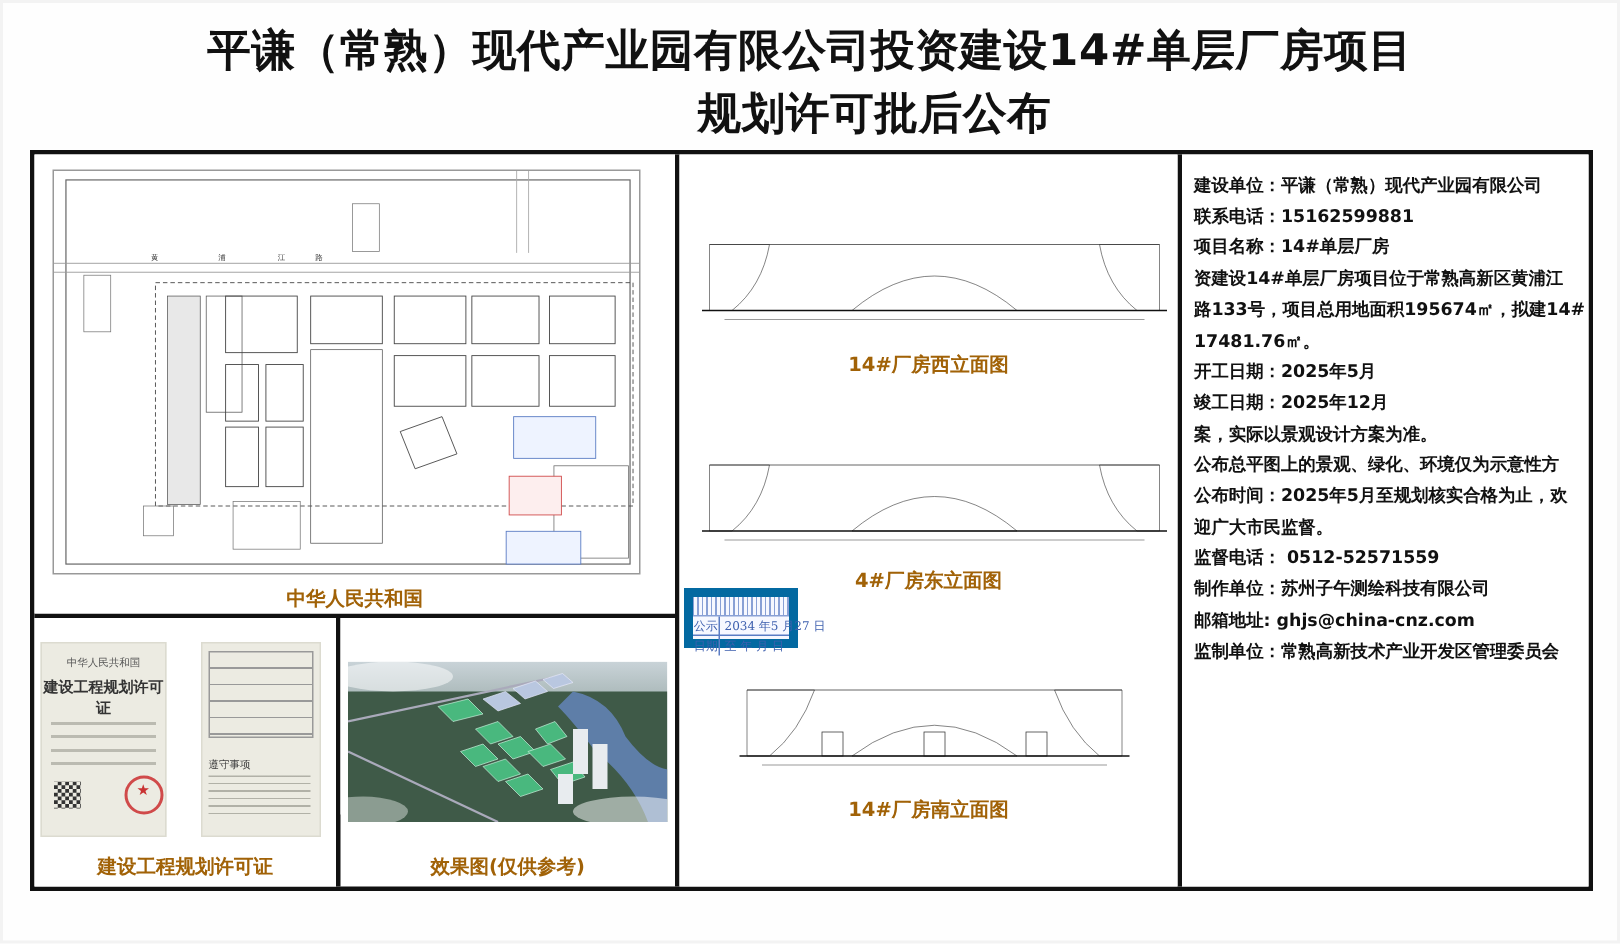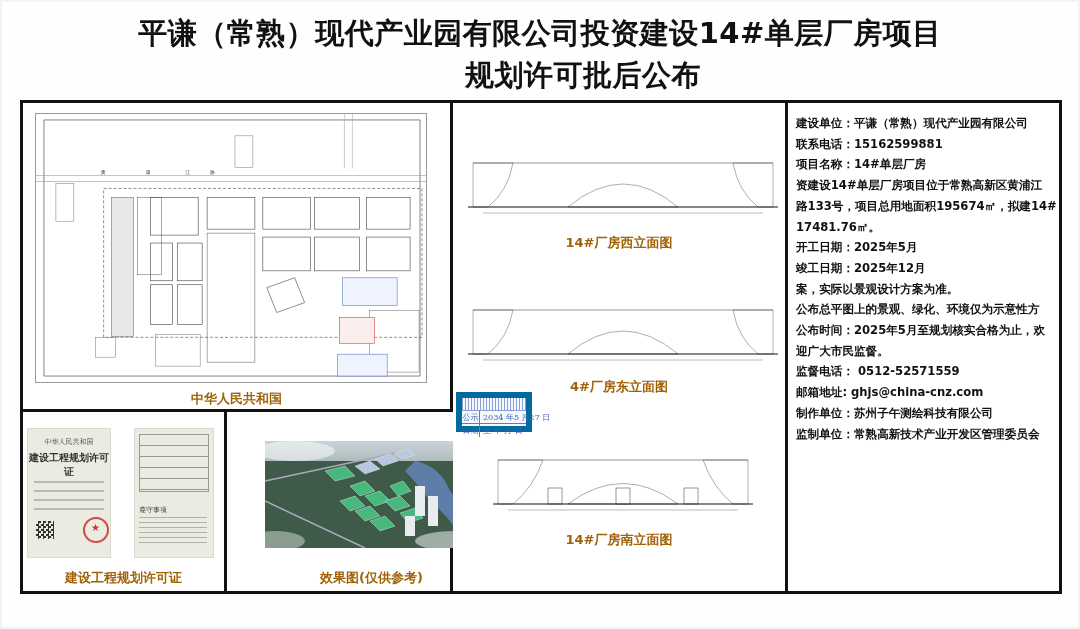--- a/index.html
+++ b/index.html
@@ -110,21 +110,21 @@
       <div class="seal"></div>
     </div>
     <div class="cert cert2" style="left:111px; top:16px; width:80px; height:130px;">
       <div class="tbl"></div>
       <div class="notice">遵守事项</div>
       <div class="lines"></div>
     </div>
     <div class="caption" style="top:157px;">建设工程规划许可证</div>
   </div>
 
-  <div class="cell" style="left:204px; top:309px; width:223px; height:131px;margin-left:33px;">
+  <div class="cell" style="left:204px; top:309px; width:223px; height:131px;">
     <div class="render" style="left:5px; top:29px; width:213px; height:107px;">
       <svg viewBox="0 0 213 107" preserveAspectRatio="none">
         <defs>
           <linearGradient id="sky" x1="0" y1="0" x2="0" y2="1">
             <stop offset="0" stop-color="#c9d3d8"></stop>
             <stop offset="1" stop-color="#3d5a4a"></stop>
           </linearGradient>
         </defs>
         <rect width="213" height="107" fill="url(#sky)"></rect>
         <rect y="20" width="213" height="87" fill="#3f5a48"></rect>
@@ -222,18 +222,18 @@
       <p>资建设14#单层厂房项目位于常熟高新区黄浦江</p>
       <p>路133号，项目总用地面积195674㎡，拟建14#</p>
       <p>17481.76㎡。</p>
       <p>开工日期：2025年5月</p>
       <p>竣工日期：2025年12月</p>
       <p>案，实际以景观设计方案为准。</p>
       <p>公布总平图上的景观、绿化、环境仅为示意性方</p>
       <p>公布时间：2025年5月至规划核实合格为止，欢</p>
       <p>迎广大市民监督。</p>
       <p>监督电话： 0512-52571559</p>
+      <p>制作单位：苏州子午测绘科技有限公司</p>
       <p>邮箱地址: ghjs@china-cnz.com</p>
-      <p>制作单位：苏州子午测绘科技有限公司</p>
       <p>监制单位：常熟高新技术产业开发区管理委员会</p>
     </div>
   </div>
 </div>
 
 </body></html>

